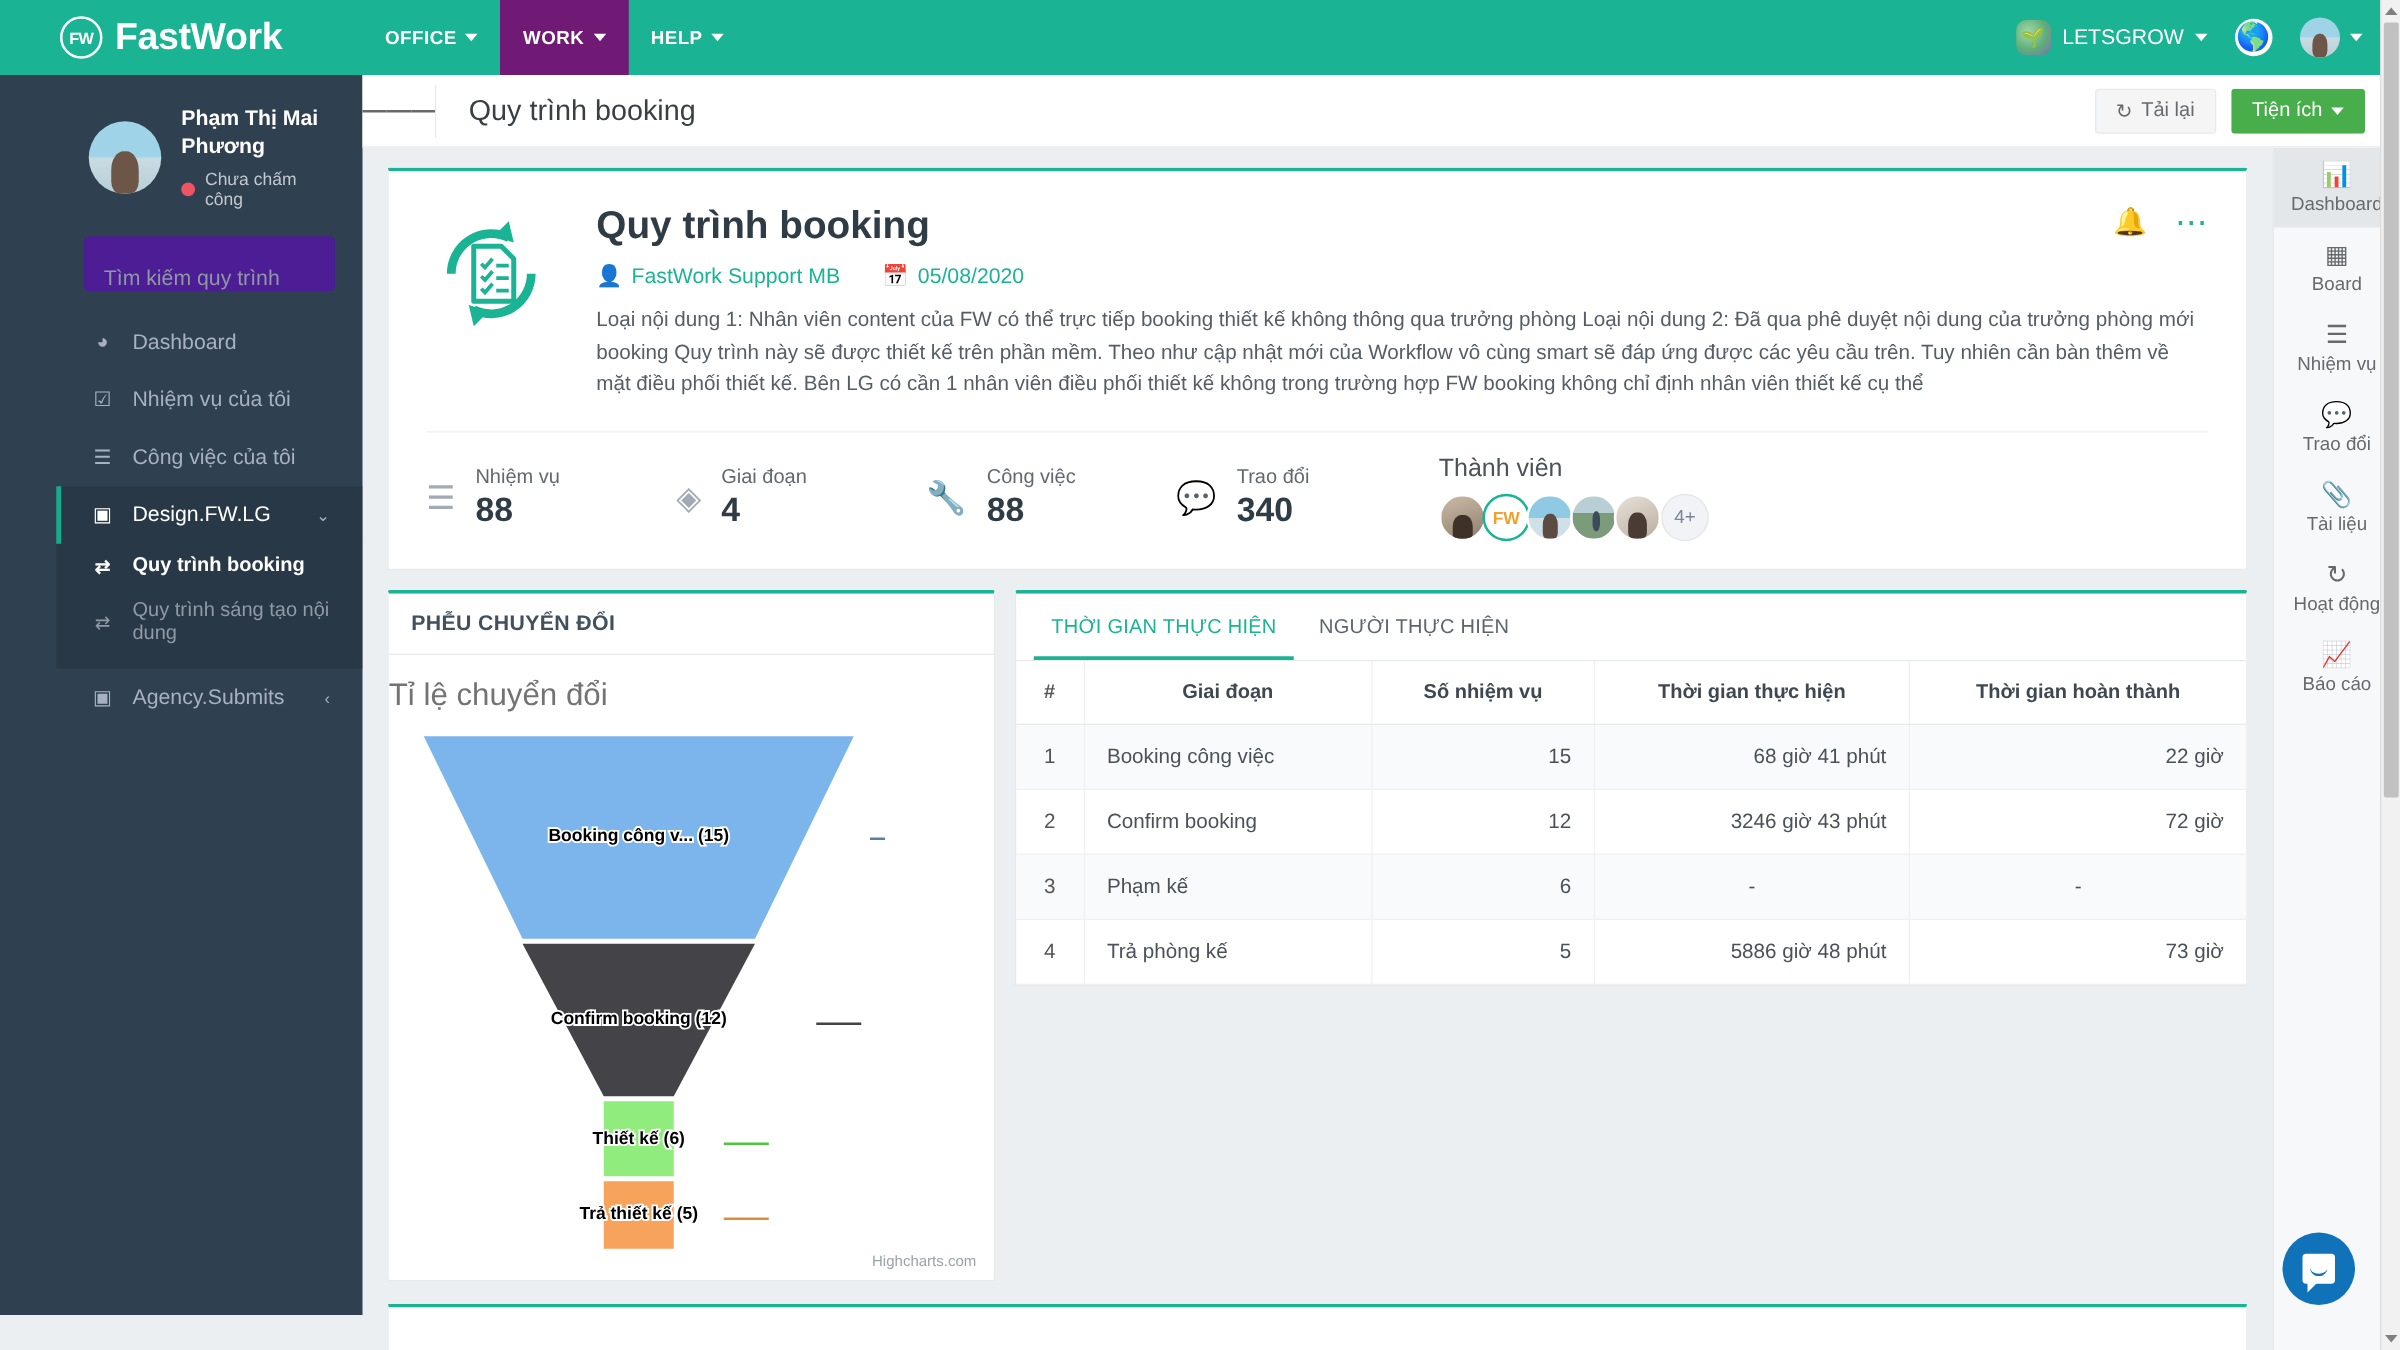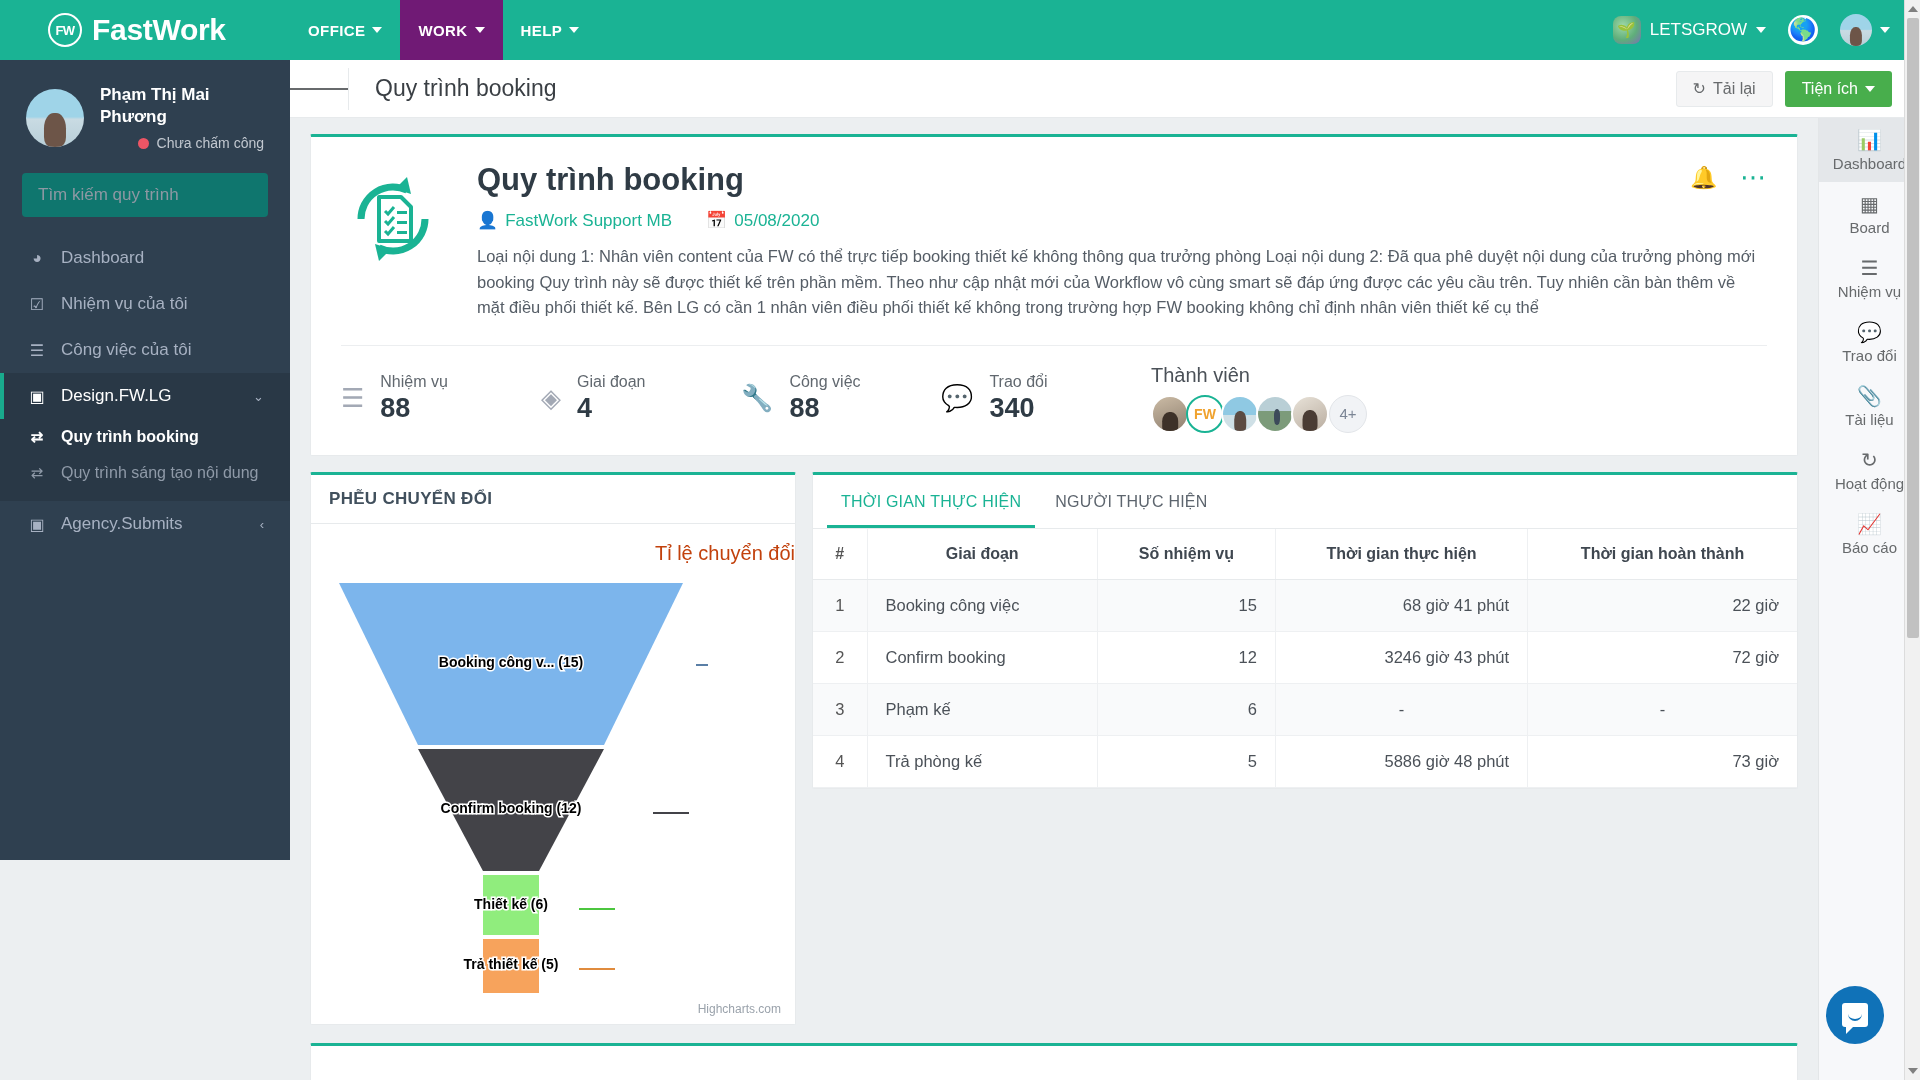--- a/index.html
+++ b/index.html
@@ -53,31 +53,31 @@
   .avatar-photo {
     background: linear-gradient(to bottom, #9fd4e8 0%, #9fd4e8 48%, #c9dbe3 52%, #b8cfd8 100%);
   }
   .avatar-photo::after {
     content: ""; position: absolute; left: 50%; top: 42%; transform: translateX(-50%);
     width: 38%; height: 58%; border-radius: 45% 45% 30% 30%; background: #6d5548;
   }
 
   
   .sidebar {
-    position: absolute; top: 60px; left: 0; width: 290px; height: 800px;
-    background: #2f4050; overflow: hidden;
+    position: absolute; top: 60px; left: 0; width: 290px; height: 992px;
+    background: #2f4050; overflow: hidden; padding-left: 45px;
   }
   .side-profile { padding: 24px 26px 0 26px; display: flex; align-items: center; gap: 16px; }
   .side-profile .avatar-img { width: 58px; height: 58px; }
   .side-name { color: #fff; font-size: 17px; font-weight: bold; line-height: 1.3; }
   .side-status { display: flex; align-items: center; gap: 8px; margin-top: 7px; color: #c2c8d0; font-size: 14px; justify-content: flex-end; }
   .dot { width: 11px; height: 11px; border-radius: 50%; background: #ed5565; flex: none; }
   .side-search {
-    margin: 22px 22px 0 22px; height: 44px; background: #0f766e; border-radius: 4px;
-    display: flex; align-items: center; padding: 0 16px;
+    margin: 22px 22px 0 22px; height: 44px; background: #4c1d95; border-radius: 4px;
+    display: flex; align-items: flex-end; padding: 0 16px;
   }
   .side-search input {
     background: transparent; border: none; outline: none; color: #c9ced4;
     font-size: 17px; font-family: inherit; width: 100%;
   }
   .side-search input::placeholder { color: #8d98a3; }
   .side-nav { margin-top: 18px; }
   .side-item {
     position: relative; display: flex; align-items: center; gap: 13px;
     padding: 13px 26px; color: #a7b1c2; font-size: 17px; cursor: pointer;
@@ -179,21 +179,21 @@
   }
 
   
   .row2 { display: flex; gap: 16px; margin-top: 16px; align-items: flex-start; }
   .funnel-card { width: 486px; flex: none; }
   .funnel-head {
     padding: 14px 18px; border-bottom: 1px solid #e7eaec;
     font-size: 17px; font-weight: bold; color: #41505d; letter-spacing: 0.3px;
   }
   .funnel-body { padding: 6px 0 0 0; height: 500px; position: relative; }
-  .funnel-title { text-align: right; font-size: 20px; color: #c2410c; margin-top: 12px; }
+  .funnel-title { text-align: left; font-size: 25px; color: #737373; margin-top: 12px; }
   .hc-credit { position: absolute; right: 14px; bottom: 8px; font-size: 12px; color: #9aa2ab; }
 
   .table-card { flex: 1; }
   .tabs { display: flex; gap: 6px; padding: 0 14px; border-bottom: 1px solid #e7eaec; }
   .tab {
     padding: 18px 14px 14px; font-size: 16px; color: #5d656e; cursor: pointer;
     border-bottom: 3px solid transparent; letter-spacing: 0.2px;
   }
   .tab.active { color: #1ab394; border-bottom-color: #1ab394; }
   table { width: 100%; border-collapse: collapse; }

